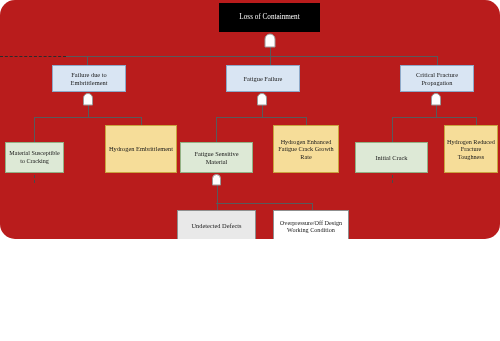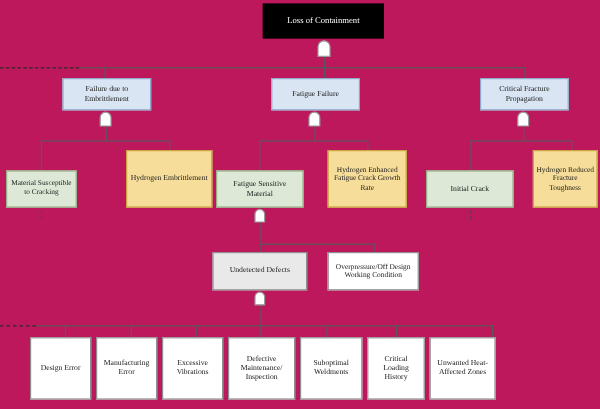--- a/index.html
+++ b/index.html
@@ -4,23 +4,24 @@
 <title>Fault Tree Diagram</title>
 <style>
   html,body{margin:0;padding:0;background:#ffffff;}
   body{
     font-family:"Liberation Serif", "DejaVu Serif", serif;
     color:#1a1a1a;
   }
   #canvas{
     position:relative;
     width:500px;
-    height:341px;
-    background:#be185d;
+    height:239px;
+    background:#b91c1c;
     overflow:hidden;
+    border-radius:15px;
   }
   
   .node{
     position:absolute;
     box-sizing:border-box;
     display:flex;
     align-items:center;
     justify-content:center;
     text-align:center;
     line-height:1.18;

